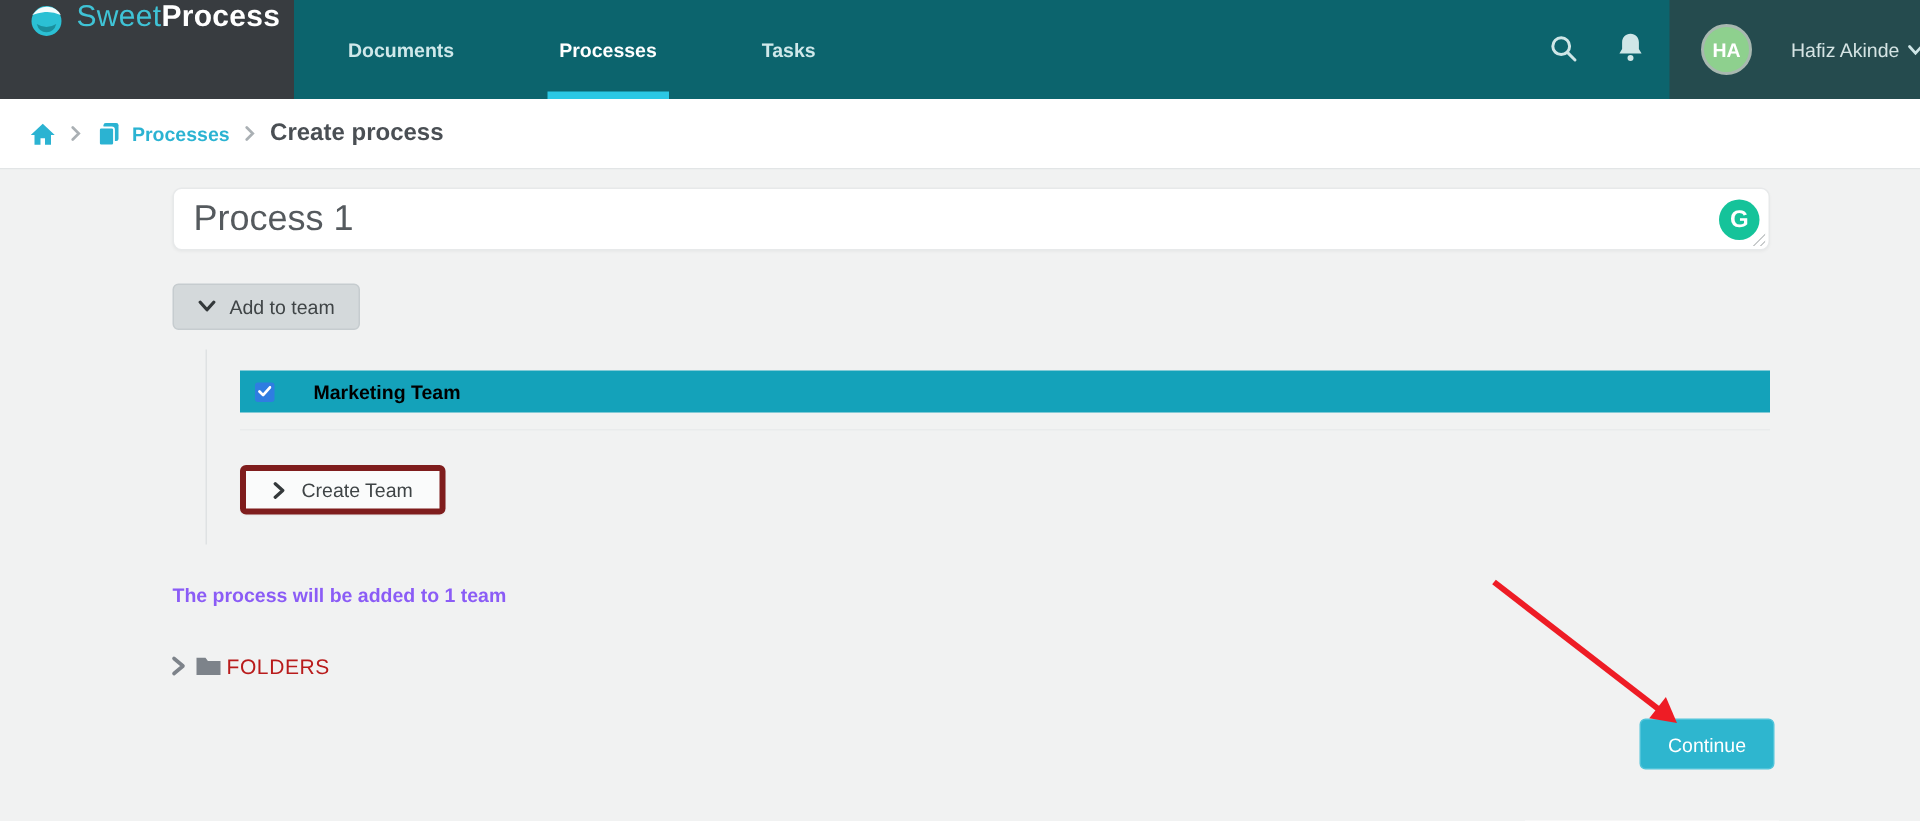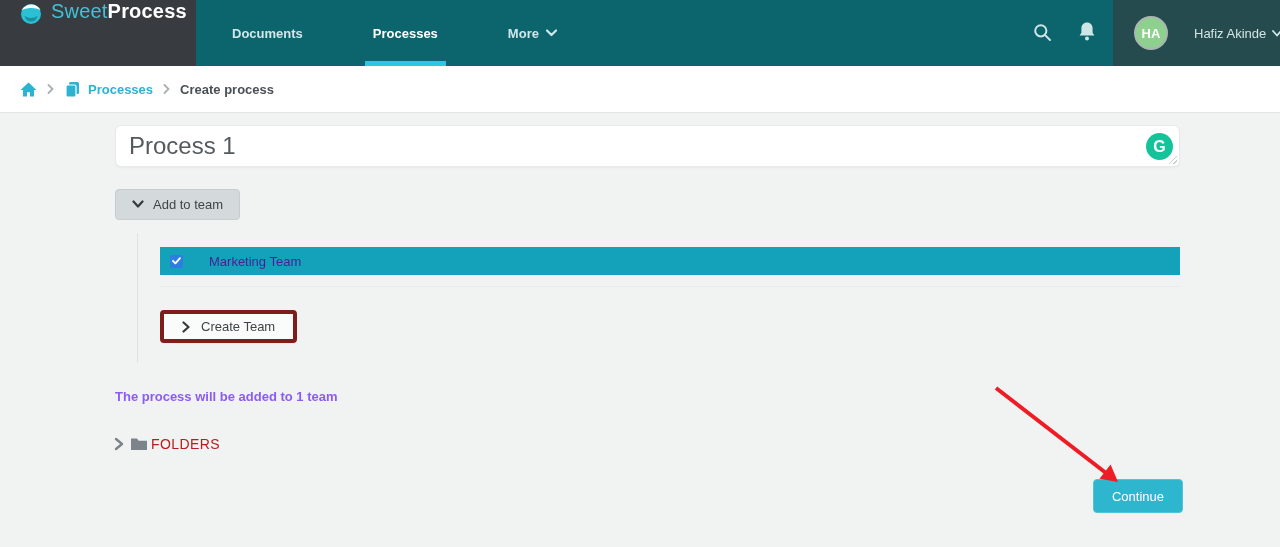--- a/index.html
+++ b/index.html
@@ -31,21 +31,21 @@
             font-size:13px; font-weight:700; display:flex; align-items:center; justify-content:center;
             border:2px solid #a8b8b0; flex:0 0 auto; }
   .user-name { color:#d5e4e4; font-size:13px; margin-left:26px; white-space:nowrap; }
   .user-caret { margin-left:6px; display:inline-flex; }
 
   
   .breadcrumb-bar { position:absolute; left:0; top:66px; width:1280px; height:47px; background:#ffffff;
                     border-bottom:1px solid #e2e5e6; display:flex; align-items:center; padding-left:20px; }
   .crumb { display:flex; align-items:center; }
   .crumb-link { color:#2bb3d2; font-size:13px; font-weight:700; cursor:pointer; }
-  .crumb-current { color:#4a4f54; font-size:13px; font-weight:700; }
+  .crumb-current { color:#4a4f54; font-size:16px; font-weight:700; }
   .crumb-sep { margin:0 10px; display:inline-flex; }
   .crumb-doc-icon { margin-right:7px; display:inline-flex; }
 
   
   .content { position:absolute; left:0; top:114px; width:1280px; height:433px; background:#f1f2f2; }
 
   .title-input { position:absolute; left:115px; top:11px; width:1065px; height:42px; background:#ffffff;
                  border:1px solid #e7e9ea; border-radius:6px; box-shadow:0 1px 2px rgba(0,0,0,0.04);
                  font-size:24px; color:#555a5e; display:flex; align-items:center; padding-left:13px; cursor:text; }
   .grammarly-badge { position:absolute; left:1030px; top:7px; width:27px; height:27px; border-radius:50%;
@@ -59,21 +59,21 @@
                    border:1px solid #c6cccf; border-radius:4px; display:flex; align-items:center;
                    padding:0 16px; font-size:13px; font-weight:400; color:#3f4446; cursor:pointer; }
   .add-teams-btn .chev { margin-right:9px; display:inline-flex; }
 
   .teams-guide-line { position:absolute; left:137px; top:119px; width:1px; height:130px; background:#dfe2e3; }
 
   .team-row { position:absolute; left:160px; top:133px; width:1020px; height:28px; background:#14a2ba;
               display:flex; align-items:center; padding-left:10px; cursor:pointer; }
   .team-checkbox { width:13px; height:13px; background:#2f7de1; border-radius:2px; display:flex;
                    align-items:center; justify-content:center; cursor:pointer; flex:0 0 auto; }
-  .team-label { color:#4c1d95; font-size:13px; font-weight:400; margin-left:10px;padding-left:16px; }
+  .team-label { color:#000000; font-size:13px; font-weight:700; margin-left:10px;padding-left:16px; }
   .team-underline { position:absolute; left:160px; top:172px; width:1020px; height:1px; background:#e9ebec; }
 
   .create-team-btn { position:absolute; left:160px; top:196px; height:33px; background:#fafbfb;
                      border:4px solid #7f1d1d; border-radius:4px; display:flex; align-items:center;
                      padding:0 18px; font-size:13px; color:#3f4446; cursor:pointer;
                      box-shadow:0 1px 1px rgba(0,0,0,0.03); }
   .create-team-btn .chev { margin-right:10px; display:inline-flex; }
 
   .summary-text { position:absolute; left:115px; top:275px; font-size:13px; font-weight:700; color:#8b5cf6; }
 
@@ -104,28 +104,21 @@
         </svg>
       </span>
       <span class="brand-name">
         <span class="brand-sweet">Sweet</span><span class="brand-process">Process</span>
       </span>
     </div>
 
     <div class="nav-items">
       <div class="nav-item">Documents</div>
       <div class="nav-item active">Processes</div>
-      <div class="nav-item">
-        <span>More</span>
-        <span class="nav-caret">
-          <svg width="11" height="8" viewBox="0 0 11 8">
-              <path d="M1 1.5 L5.5 6 L10 1.5" fill="none" stroke="#cfe8ea" stroke-width="2.2" stroke-linecap="round" stroke-linejoin="round"></path>
-            </svg>
-        </span>
-      </div>
+      <div class="nav-item">Tasks</div>
     </div>
 
     <span class="nav-icon-btn search-btn">
       <svg width="21" height="21" viewBox="0 0 21 21">
         <circle cx="8.8" cy="8.8" r="5.6" fill="none" stroke="#cfe6e7" stroke-width="2"></circle>
         <line x1="13.1" y1="13.1" x2="18" y2="18" stroke="#cfe6e7" stroke-width="2" stroke-linecap="round"></line>
       </svg>
     </span>
 
     <span class="nav-icon-btn bell-btn">

